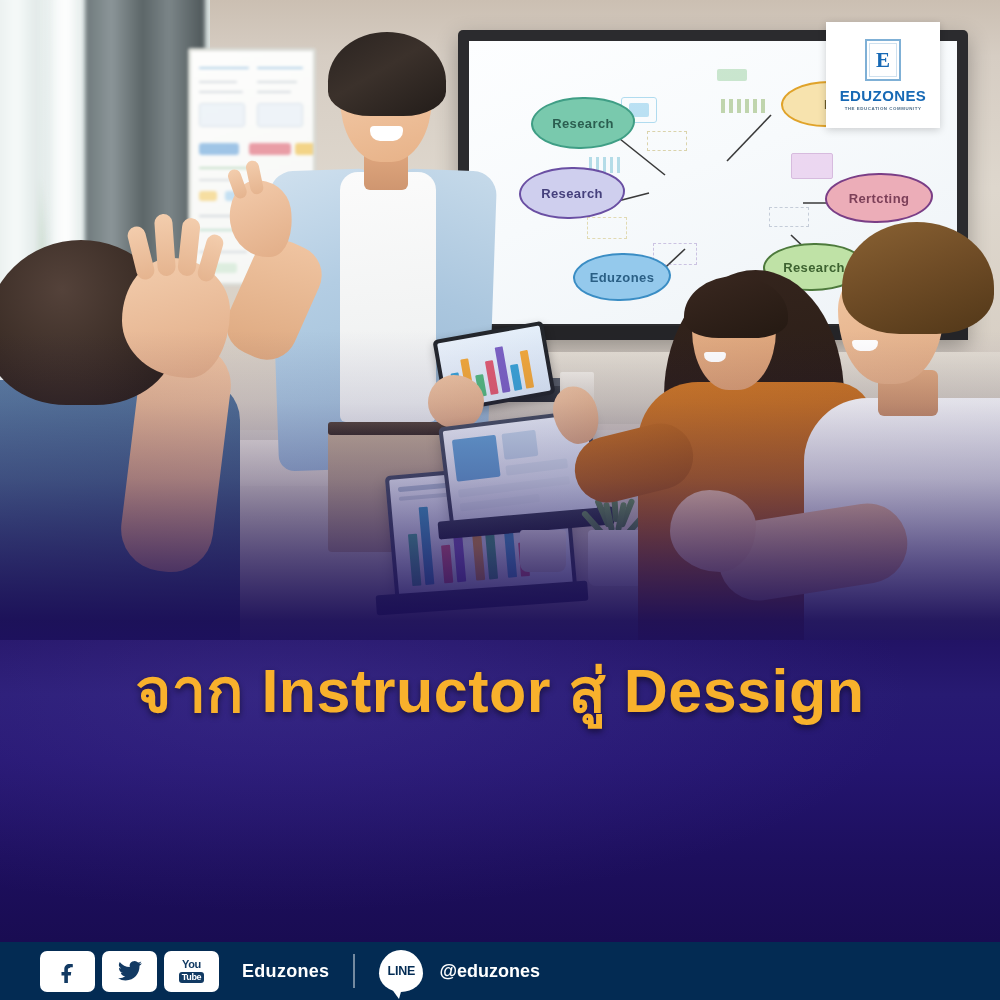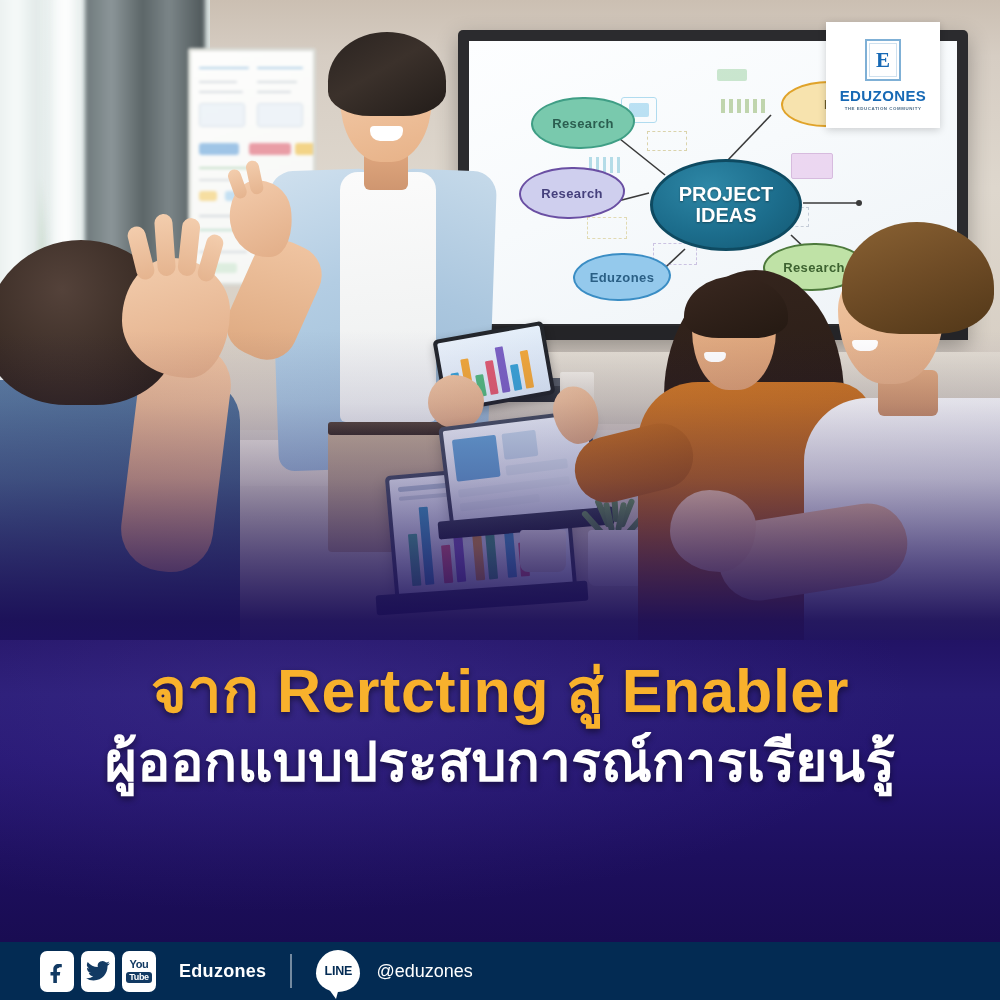--- a/index.html
+++ b/index.html
@@ -400,21 +400,21 @@
     text-shadow: 0 3px 6px rgba(0,0,0,.48);
   }
 
   
   .footer {
     position:absolute; left:0; top:942px; width:1000px; height:58px;
     background:#032B53;
     display:flex; align-items:center;
   }
   .sq {
-    width:34px; height:41px;
+    width:55px; height:41px;
     background:#ffffff;
     border-radius:7px;
     display:flex; align-items:center; justify-content:center;
     color:#123a63;
     margin-right:7px;
     flex:none;
   }
   .sq svg { display:block; }
   .brand-name {
     color:#ffffff; font-size:18px; font-weight:700; letter-spacing:.3px;
@@ -434,21 +434,21 @@
   .line-bubble::after{
     content:""; position:absolute; left:12px; bottom:-7px;
     width:0;height:0;border-left:8px solid transparent;
     border-right:3px solid transparent;border-top:11px solid #fff;
   }
   .line-txt {
     font-size:12.5px; font-weight:700; color:#032B53;
     letter-spacing:-.2px;
   }
   .line-handle {
-    color:#ffffff; font-size:18px; font-weight:400; margin-left:16px;
+    color:#ffffff; font-size:18px; font-weight:700; margin-left:16px;
   }
 
   
   .logo {
     position:absolute; left:826px; top:22px;
     width:114px; height:106px;
     background:#ffffff;
     display:flex; flex-direction:column; align-items:center; justify-content:center;
     box-shadow:0 2px 8px rgba(0,0,0,.18);
     z-index:5;
@@ -555,29 +555,28 @@
           </div>
 
           <div class="node cloud" style="left:104px;top:196px;width:98px;height:48px;background:#94c9ec;border-color:#3a8dc4;color:#2a5f85;">
             <span>Eduzones</span>
           </div>
 
           <div class="node cloud" style="left:294px;top:186px;width:102px;height:48px;background:#bfe2a6;border-color:#4d7a3c;color:#3d6230;">
             <span>Research</span>
           </div>
 
+          <div class="node cloud" style="left:356px;top:116px;width:108px;height:50px;background:#ecadb8;border-color:#7a3e86;color:#7c3f58;">
+            <span>Rertcting</span>
+          </div>
 
           <div class="node cloud" style="left:312px;top:24px;width:96px;height:46px;background:#f7e3ae;border-color:#e0a32a;color:#6a5a28;">
             <span>R</span>
           </div>
 
-          <div class="center-oval">
-            <span>PROJECT</span>
-            <span>IDEAS</span>
-          </div>
         </div>
       </div>
       <div class="screen-chin"></div>
       <div class="screen-dot"></div>
     </div>
 
     <div style="position:absolute;left:452px;top:352px;width:560px;height:72px;background:linear-gradient(180deg,#e3ddd2,#cbc4b8);"></div>
     <div style="position:absolute;left:468px;top:384px;width:118px;height:18px;background:linear-gradient(180deg,#43484f,#2d3138);border-radius:2px;"></div>
     <div style="position:absolute;left:472px;top:378px;width:110px;height:8px;background:#5b616a;border-radius:2px;"></div>
     <div style="position:absolute;left:560px;top:372px;width:34px;height:30px;background:linear-gradient(180deg,#f0ece4,#d7d2c8);border-radius:2px;"></div>
@@ -708,22 +707,21 @@
         <div class="finger" style="left:58px;top:-40px;width:18px;height:58px;transform:rotate(6deg);"></div>
         <div class="finger" style="left:80px;top:-24px;width:17px;height:48px;transform:rotate(16deg);"></div>
       </div>
     </div>
 
     <div class="fade"></div>
   </div>
 
   <div class="band">
     <div class="headline">
-      <div class="h-line1">จาก Rertcting สู่ Enabler</div>
-      <div class="h-line2">ผู้ออกแบบประสบการณ์การเรียนรู้</div>
+      <div class="h-line1">จาก Instructor สู่ Dessign</div>
     </div>
   </div>
 
   <div class="footer">
     <div style="width:40px;"></div>
 
     <div class="sq">
       <svg width="24" height="24" viewBox="0 0 24 24" aria-hidden="true">
         <path fill="#123a63" d="M14.6 8.3h2.2V5.2c-.4-.05-1.7-.17-3.2-.17-3.2 0-5.3 1.9-5.3 5.4V13H5.5v3.5h2.8V24h3.6v-7.5h2.9l.44-3.5h-3.34v-2.2c0-1.02.28-1.72 1.7-1.72z"></path>
       </svg>

